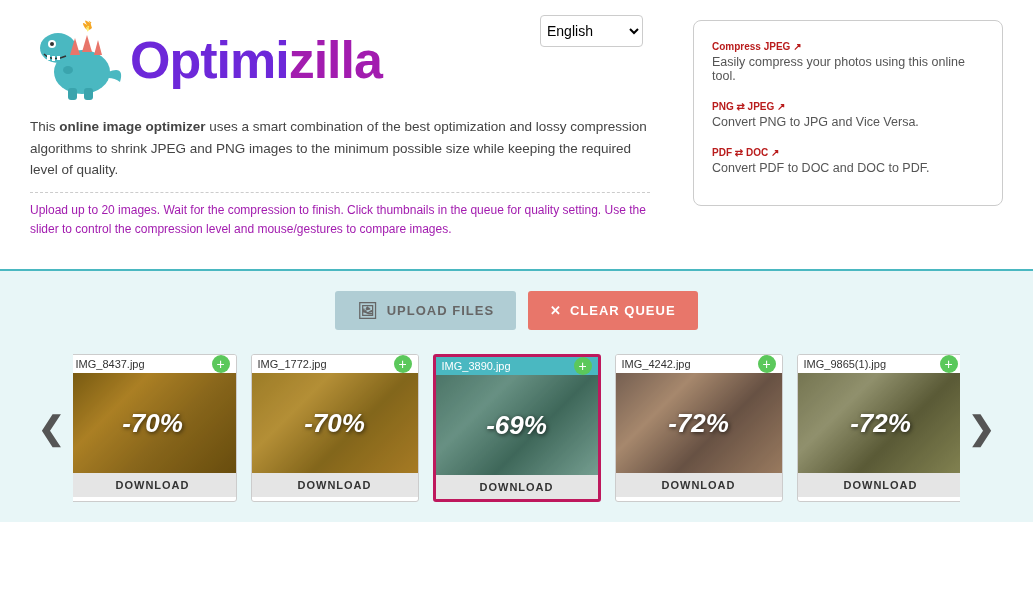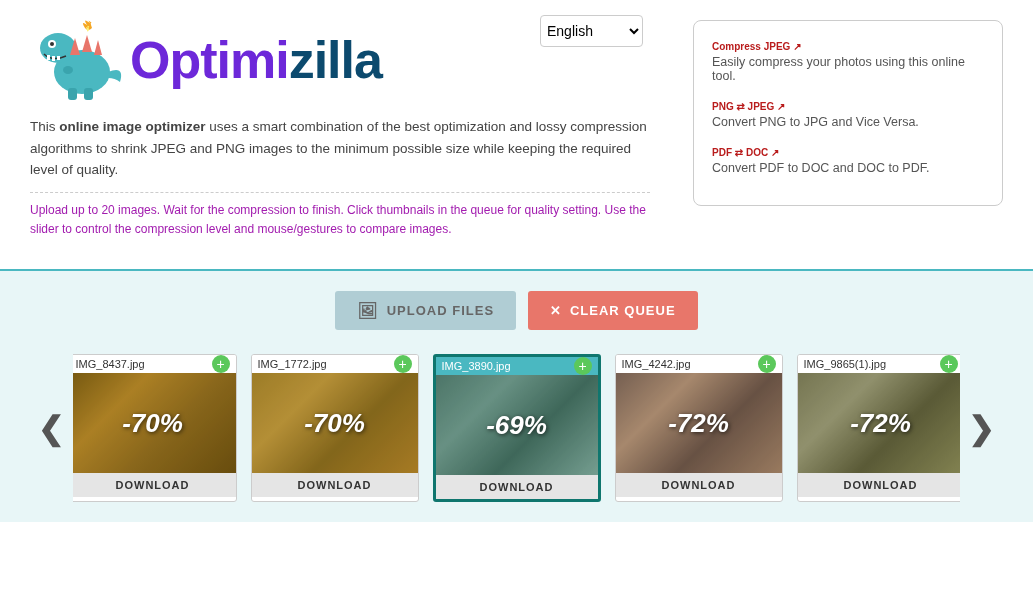--- a/index.html
+++ b/index.html
@@ -179,21 +179,21 @@
     .thumb-card {
       width: 168px;
       flex-shrink: 0;
       background: #fff;
       border: 1px solid #ccc;
       border-radius: 3px;
       overflow: hidden;
     }
 
     .thumb-card.active {
-      border: 3px solid #0f766e;
+      border: 3px solid #be185d;
     }
 
     .thumb-header {
       display: flex;
       justify-content: space-between;
       align-items: center;
       padding: 0 6px;
       background: #fff;
       font-size: 11.5px;
       color: #333;
@@ -315,21 +315,21 @@
           <rect x="54" y="68" width="9" height="12" rx="3" fill="#3aa4ad"></rect>
 
           <ellipse cx="38" cy="50" rx="5" ry="4" fill="#3aa4ad"></ellipse>
 
           <path d="M78 52 Q95 45 90 62 Q85 58 78 58" fill="#4ab8c1"></path>
 
           <path d="M55 8 Q50 0 57 5 Q52 -3 60 3 Q56 -2 63 4 Q59 0 62 8 Q58 12 55 8Z" fill="#f5a623"></path>
           <path d="M57 10 Q55 5 58 8 Q56 4 60 7 Q58 5 59 10 Q57 13 57 10Z" fill="#fff176"></path>
         </svg>
         <div style="font-size:52px;font-weight:bold;color:#333;letter-spacing:-1px;">
-          <span style="color:#6d28d9;">Optimi</span><span style="color:#0c4a6e;">zilla</span>
+          <span style="color:#6d28d9;">Optimi</span><span style="color:#a21caf;">zilla</span>
         </div>
       </div>
 
       <p class="description-1">
         This <strong>online image optimizer</strong> uses a smart combination of the best optimization and lossy compression algorithms to shrink JPEG and PNG images to the minimum possible size while keeping the required level of quality.
       </p>
 
       <hr class="divider-dotted">
 
       <p class="description-2">Upload up to 20 images. Wait for the compression to finish. Click thumbnails in the queue for quality setting. Use the slider to control the compression level and mouse/gestures to compare images.</p>

